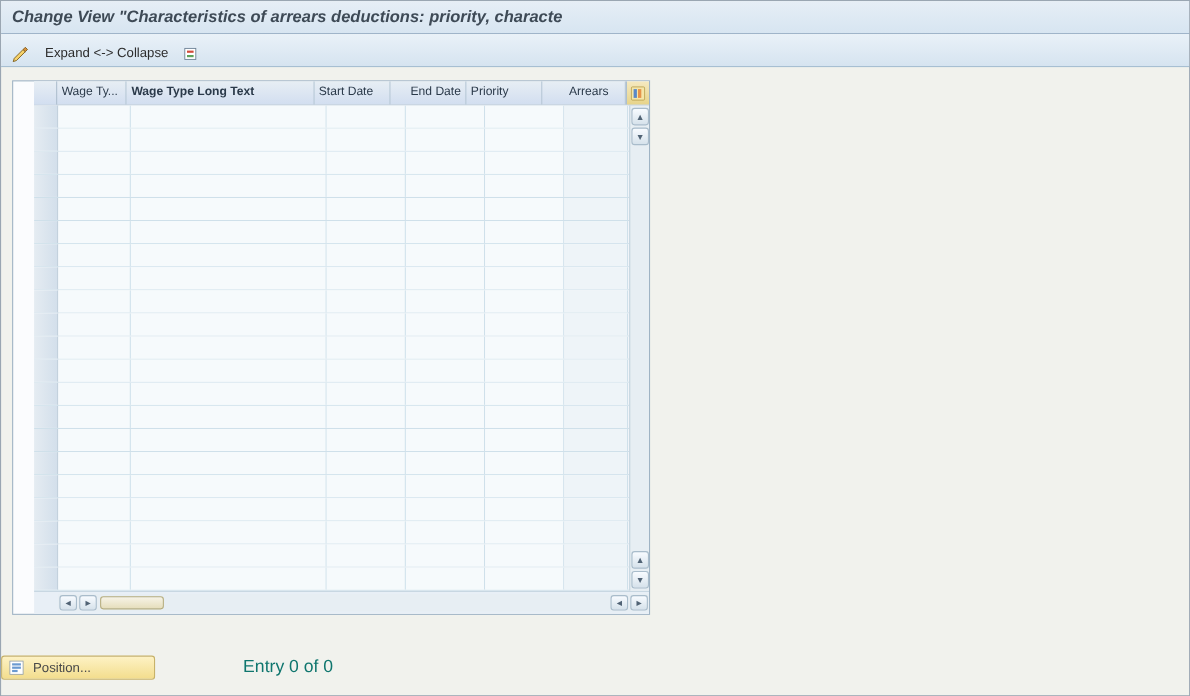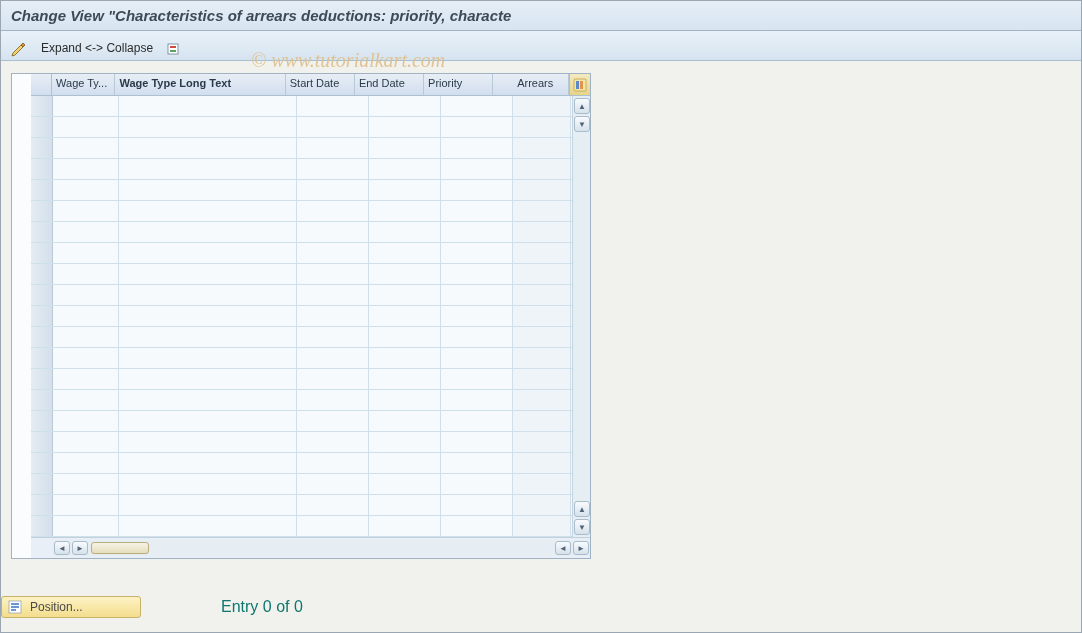--- a/index.html
+++ b/index.html
@@ -81,21 +81,21 @@
       padding: 3px 4px;
       font-size: 11px;
       color: #2b3a4a;
       overflow: hidden;
       white-space: nowrap;
       text-overflow: ellipsis;
     }
     .col-0 { width: 66px; }
     .col-1 { width: 178px; font-weight: bold; }
     .col-2 { width: 72px; }
-    .col-3 { width: 72px; }
+    .col-3 { width: 72px; text-align: right; }
     .col-4 { width: 72px; }
     .col-5 { width: 58px; margin-left: 20px; }
     .col-settings {
       width: 22px;
       background: linear-gradient(#f5e9c0,#e7d48a);
       border-left: 1px solid #aebfcf;
       display:flex;
       align-items:center;
       justify-content:center;
     }
@@ -220,21 +220,20 @@
     <span class="btn-text">Expand &lt;-&gt; Collapse</span>
     <span class="wand-icon">
       <svg width="16" height="16" viewBox="0 0 16 16">
         <rect x="3" y="3" width="10" height="10" fill="#fff" stroke="#6a7f93" stroke-width="0.8"></rect>
         <rect x="5" y="5" width="6" height="2" fill="#d14b3a"></rect>
         <rect x="5" y="9" width="6" height="2" fill="#5fa25a"></rect>
       </svg>
     </span>
   </div>
 
-  <div class="watermark">© www.tutorialkart.com</div>
 
   <div class="grid-frame">
     <div class="grid-header-row">
       <div class="col-handle"></div>
       <div class="col col-0">Wage Ty...</div>
       <div class="col col-1">Wage Type Long Text</div>
       <div class="col col-2">Start Date</div>
       <div class="col col-3">End Date</div>
       <div class="col col-4">Priority</div>
       <div class="col col-5">Arrears</div>

